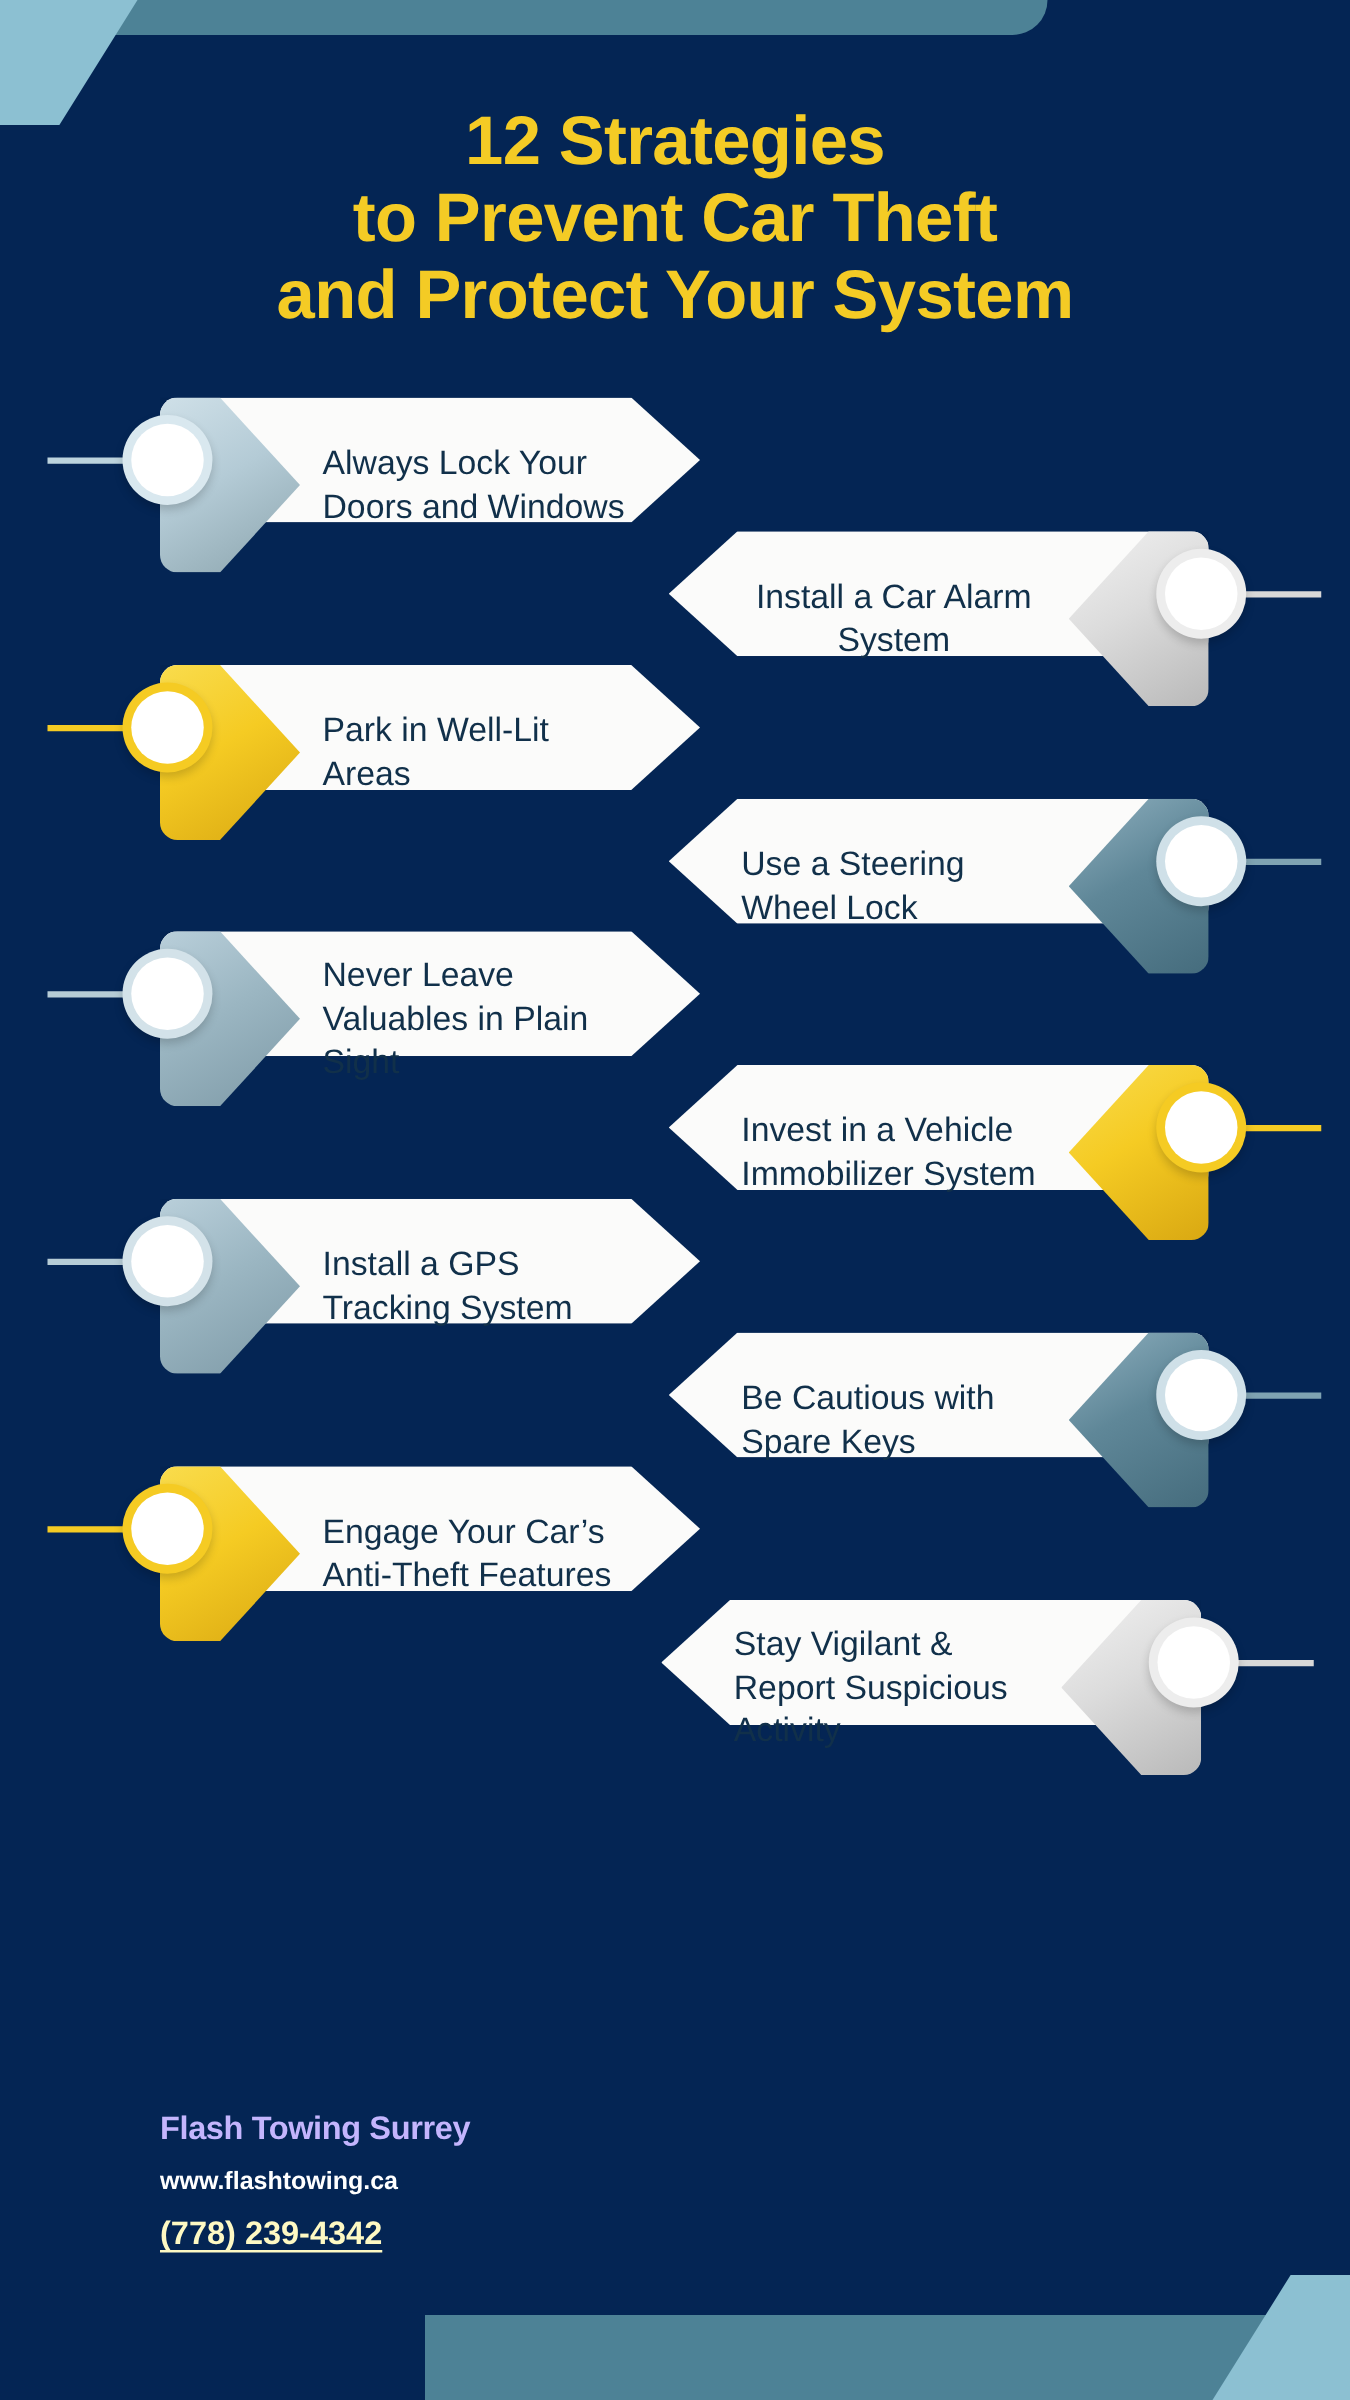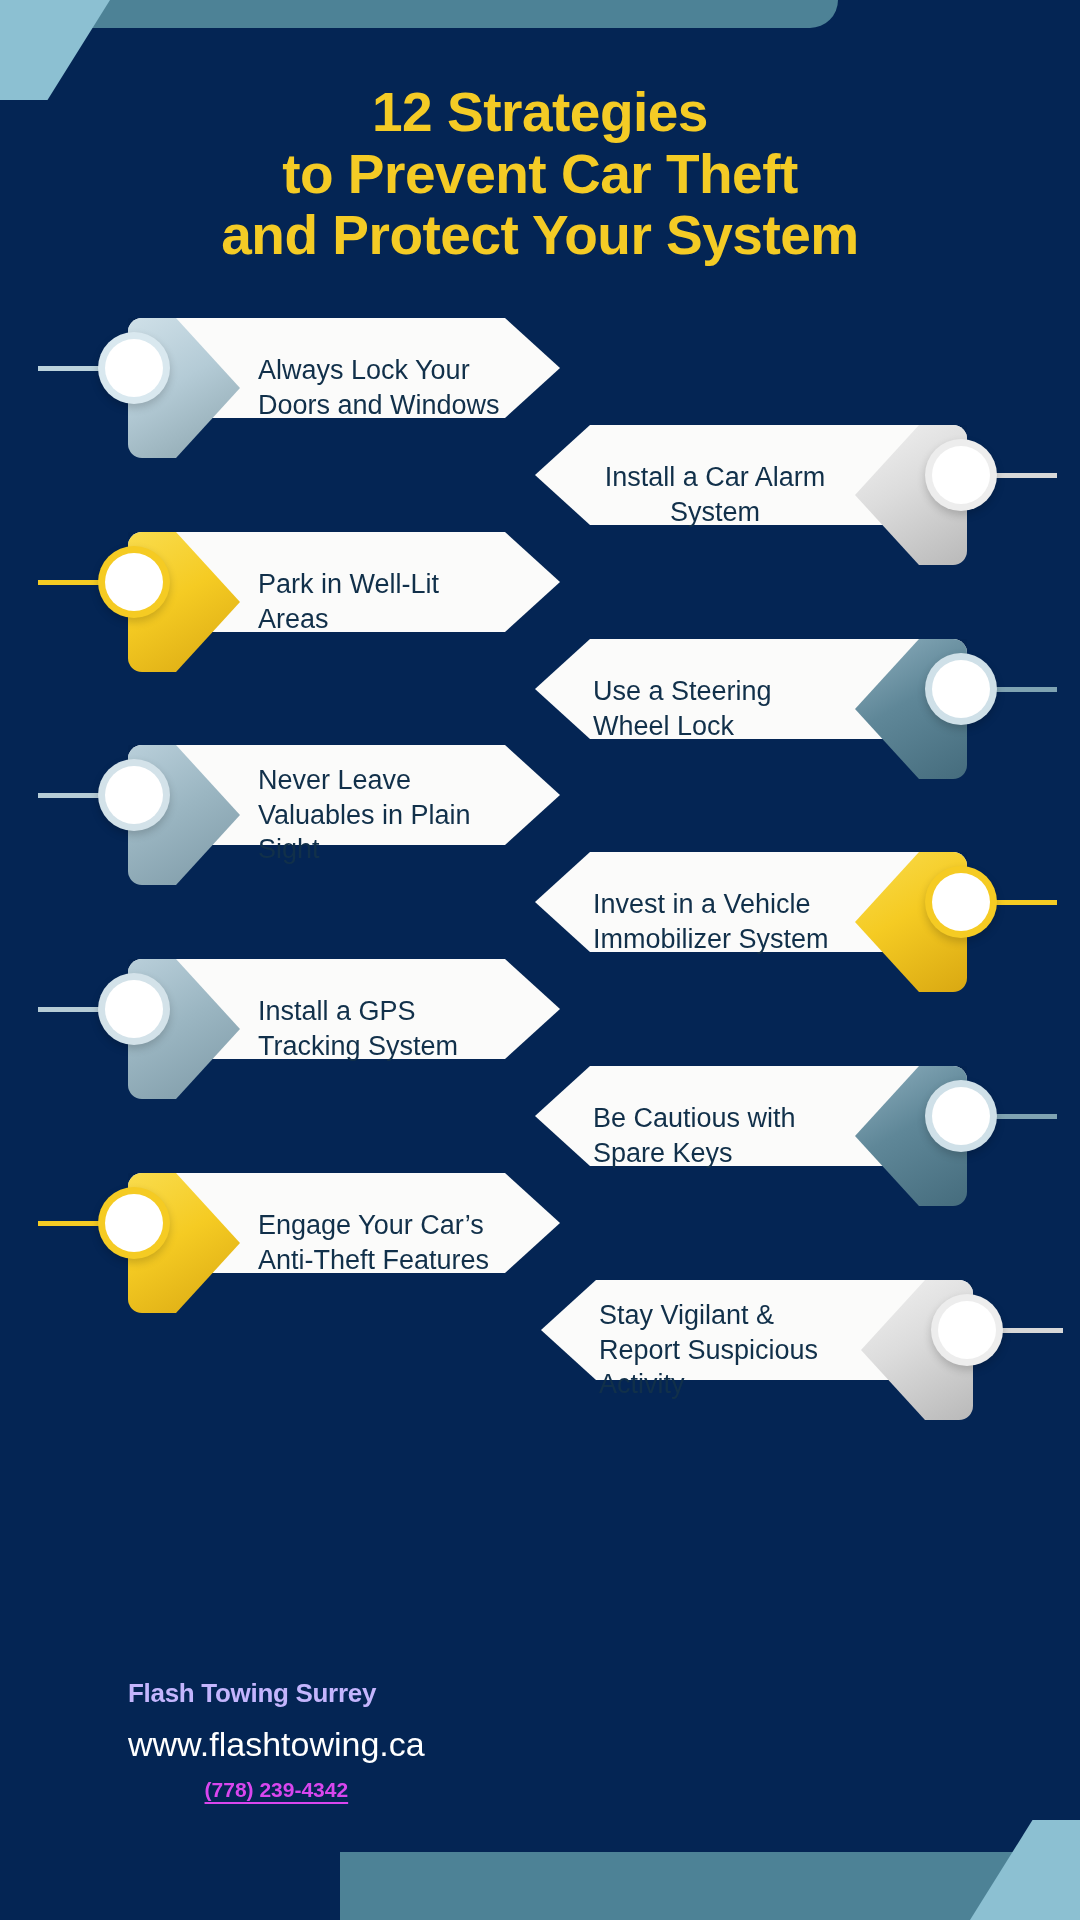--- a/index.html
+++ b/index.html
@@ -194,31 +194,30 @@
   .footer { position: absolute; left: 128px; bottom: 118px; z-index: 8; }
   .footer-brand {
     color: #c4b5fd;
     font-size: 26px;
     font-weight: 700;
     letter-spacing: -0.3px;
     margin-bottom: 16px;
   }
   .footer-site {
     color: #ffffff;
-    font-size: 34px;
-    font-weight: 400;
+    font-size: 20px;
+    font-weight: 700;
     margin-bottom: 14px;
   }
   .footer-phone {
-    color: #d946ef;
-    font-size: 21px;
+    color: #fef9c3;
+    font-size: 26px;
     font-weight: 700;
     text-decoration: underline;
     text-underline-offset: 5px;
-    text-align: center;
   }
 </style>
 </head>
 <body>
 
 <div id="page">
 
   <div class="deco-top-band"></div>
   <div class="deco-top-stripe"></div>
 
@@ -293,21 +292,21 @@
   </div>
 
   <div class="card left" style="left:128px; top:1173px; width:432px;">
     <div class="lead gold"></div>
     <div class="plate"></div>
     <div class="arrow gold"></div>
     <div class="knob gold"></div>
     <div class="card-label">Engage Your Car’s Anti-Theft Features</div>
   </div>
 
-  <div class="card right" style="left:541px; top:1280px; width:432px;">
+  <div class="card right" style="left:529px; top:1280px; width:432px;">
     <div class="lead silver"></div>
     <div class="plate"></div>
     <div class="arrow silver"></div>
     <div class="knob silver"></div>
     <div class="card-label">Stay Vigilant &amp; Report Suspicious Activity</div>
   </div>
 
   <div class="footer">
     <div class="footer-brand">Flash Towing Surrey</div>
     <div class="footer-site">www.flashtowing.ca</div>

